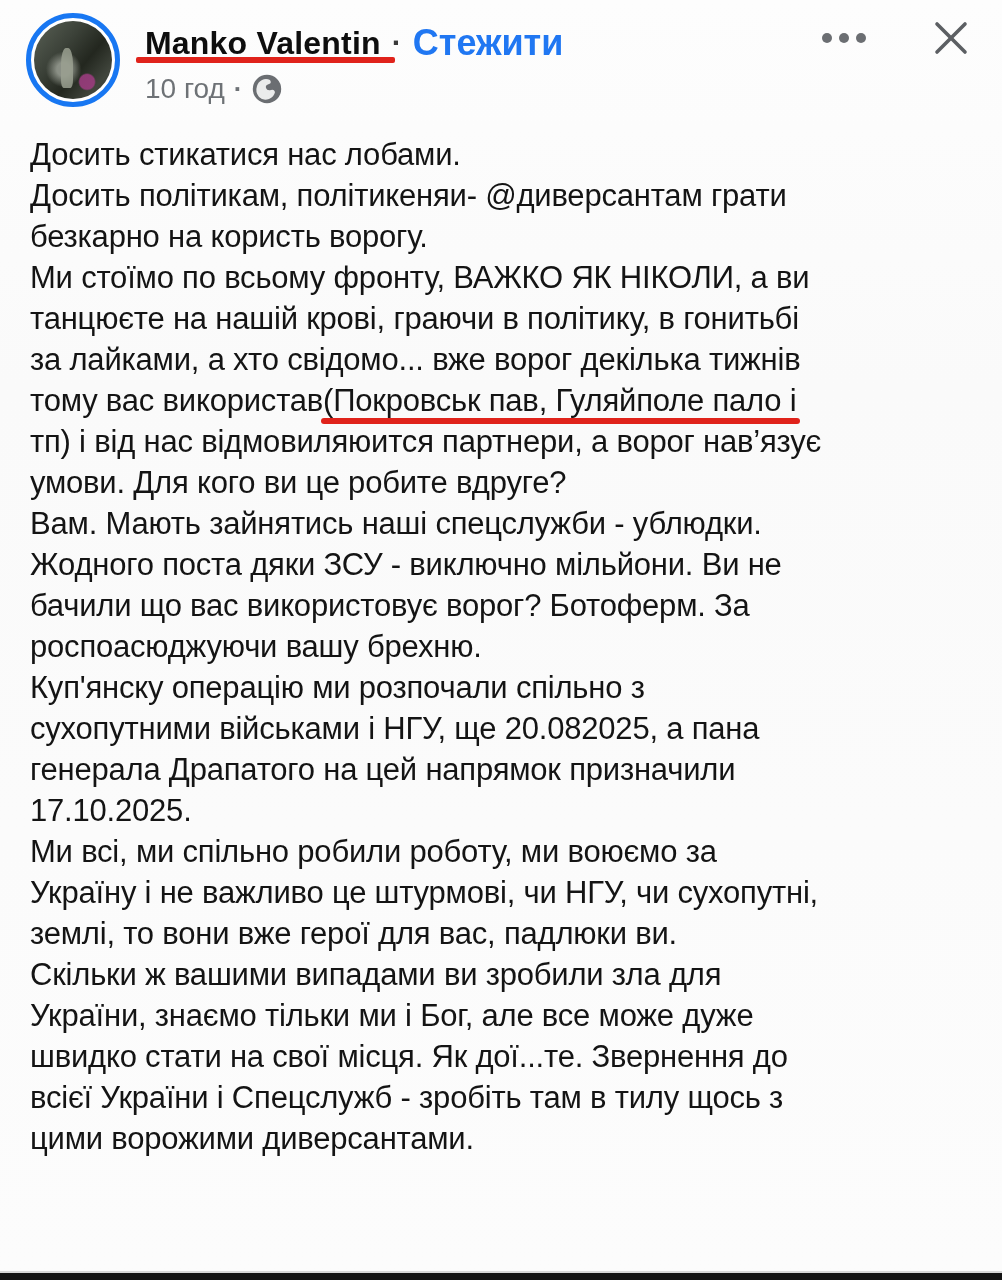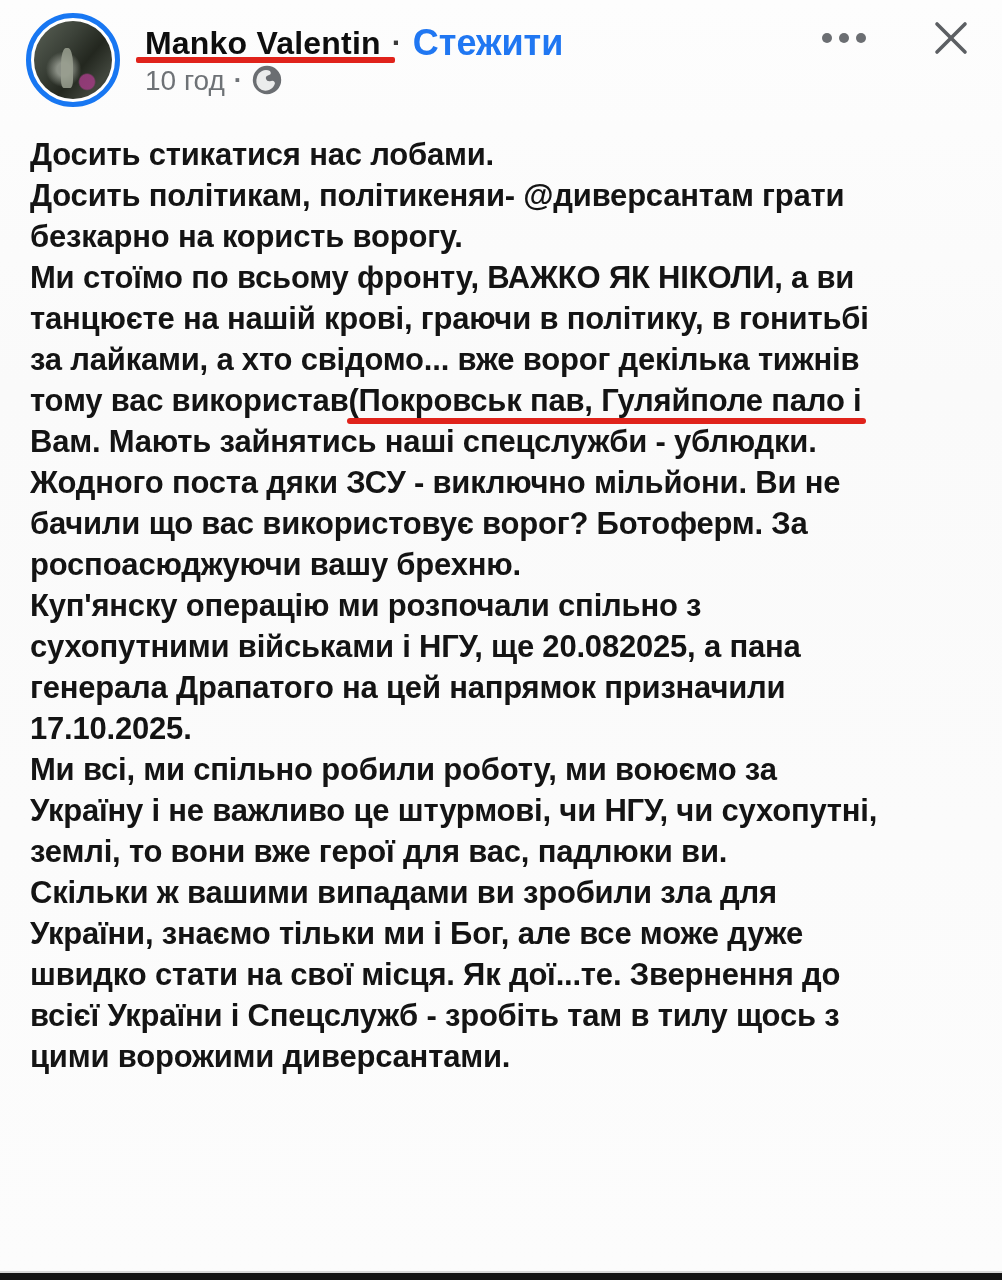--- a/index.html
+++ b/index.html
@@ -45,22 +45,22 @@
   .name-row { display: flex; align-items: center; gap: 11px; }
   .author-name {
     font-size: 32px; font-weight: 700; color: #0e0e0e;
     letter-spacing: 0.2px; cursor: pointer;
   }
   .name-sep { font-size: 30px; font-weight: 700; color: #3a3a3a; }
   .follow-link {
     font-size: 36px; font-weight: 600; color: #2077F2; cursor: pointer;
   }
   .meta-row {
-    display: flex; gap: 9px;
-    margin-top: 1px; color: #6e7control276;
+    display: flex; align-items: center; gap: 9px;
+    margin-top: 9px; color: #6e7control276;
   }
   .meta-row { color: #6e7276; }
   .timestamp { font-size: 28px; color: #6e7276; }
   .meta-sep { font-size: 26px; color: #6e7276; font-weight: 700; }
   .globe { width: 30px; height: 30px; display: inline-block; }
 
   
   .name-annotation {
     position: absolute; left: 136px; top: 57px;
     width: 259px; height: 6px;
@@ -73,21 +73,21 @@
     display: flex; align-items: center; gap: 58px; height: 52px;
   }
   .more-btn { display: flex; gap: 7px; align-items: center; cursor: pointer; padding: 6px; }
   .more-btn .dot { width: 10px; height: 10px; border-radius: 50%; background: #6b6e72; }
   .close-btn { cursor: pointer; width: 42px; height: 42px; display: flex; align-items: center; justify-content: center; }
 
   
   .post-body {
     position: absolute; left: 30px; top: 134px; right: 10px;
     font-size: 31px; line-height: 41px;
-    color: #141414; letter-spacing: -0.2px; font-weight: bold;
+    color: #141414; letter-spacing: -0.2px;
   }
   .post-line { white-space: nowrap; height: 41px; }
   .red-underline { position: relative; }
   .red-underline::after {
     content: ""; position: absolute; left: -2px; right: -4px; bottom: -6px;
     height: 6px; background: #E0231B; border-radius: 3px;
   }
 
   
   .bottom-bar {
@@ -145,20 +145,22 @@
   </div>
 
   <div class="post-body">
       <div class="post-line"><span>Досить стикатися нас лобами.</span></div>
       <div class="post-line"><span>Досить політикам, політикеняи- @диверсантам грати</span></div>
       <div class="post-line"><span>безкарно на користь ворогу.</span></div>
       <div class="post-line"><span>Ми стоїмо по всьому фронту, ВАЖКО ЯК НІКОЛИ, а ви</span></div>
       <div class="post-line"><span>танцюєте на нашій крові, граючи в політику, в гонитьбі</span></div>
       <div class="post-line"><span>за лайками, а хто свідомо... вже ворог декілька тижнів</span></div>
       <div class="post-line"><span>тому вас використав</span><span class="red-underline">(Покровськ пав, Гуляйполе пало і</span></div>
+      <div class="post-line"><span>тп) і від нас відмовиляюится партнери, а ворог нав’язує</span></div>
+      <div class="post-line"><span>умови. Для кого ви це робите вдруге?</span></div>
       <div class="post-line"><span>Вам. Мають зайнятись наші спецслужби - ублюдки.</span></div>
       <div class="post-line"><span>Жодного поста дяки ЗСУ - виключно мільйони. Ви не</span></div>
       <div class="post-line"><span>бачили що вас використовує ворог? Ботоферм. За</span></div>
       <div class="post-line"><span>роспоасюджуючи вашу брехню.</span></div>
       <div class="post-line"><span>Куп'янску операцію ми розпочали спільно з</span></div>
       <div class="post-line"><span>сухопутними військами і НГУ, ще 20.082025, а пана</span></div>
       <div class="post-line"><span>генерала Драпатого на цей напрямок призначили</span></div>
       <div class="post-line"><span>17.10.2025.</span></div>
       <div class="post-line"><span>Ми всі, ми спільно робили роботу, ми воюємо за</span></div>
       <div class="post-line"><span>Україну і не важливо це штурмові, чи НГУ, чи сухопутні,</span></div>

